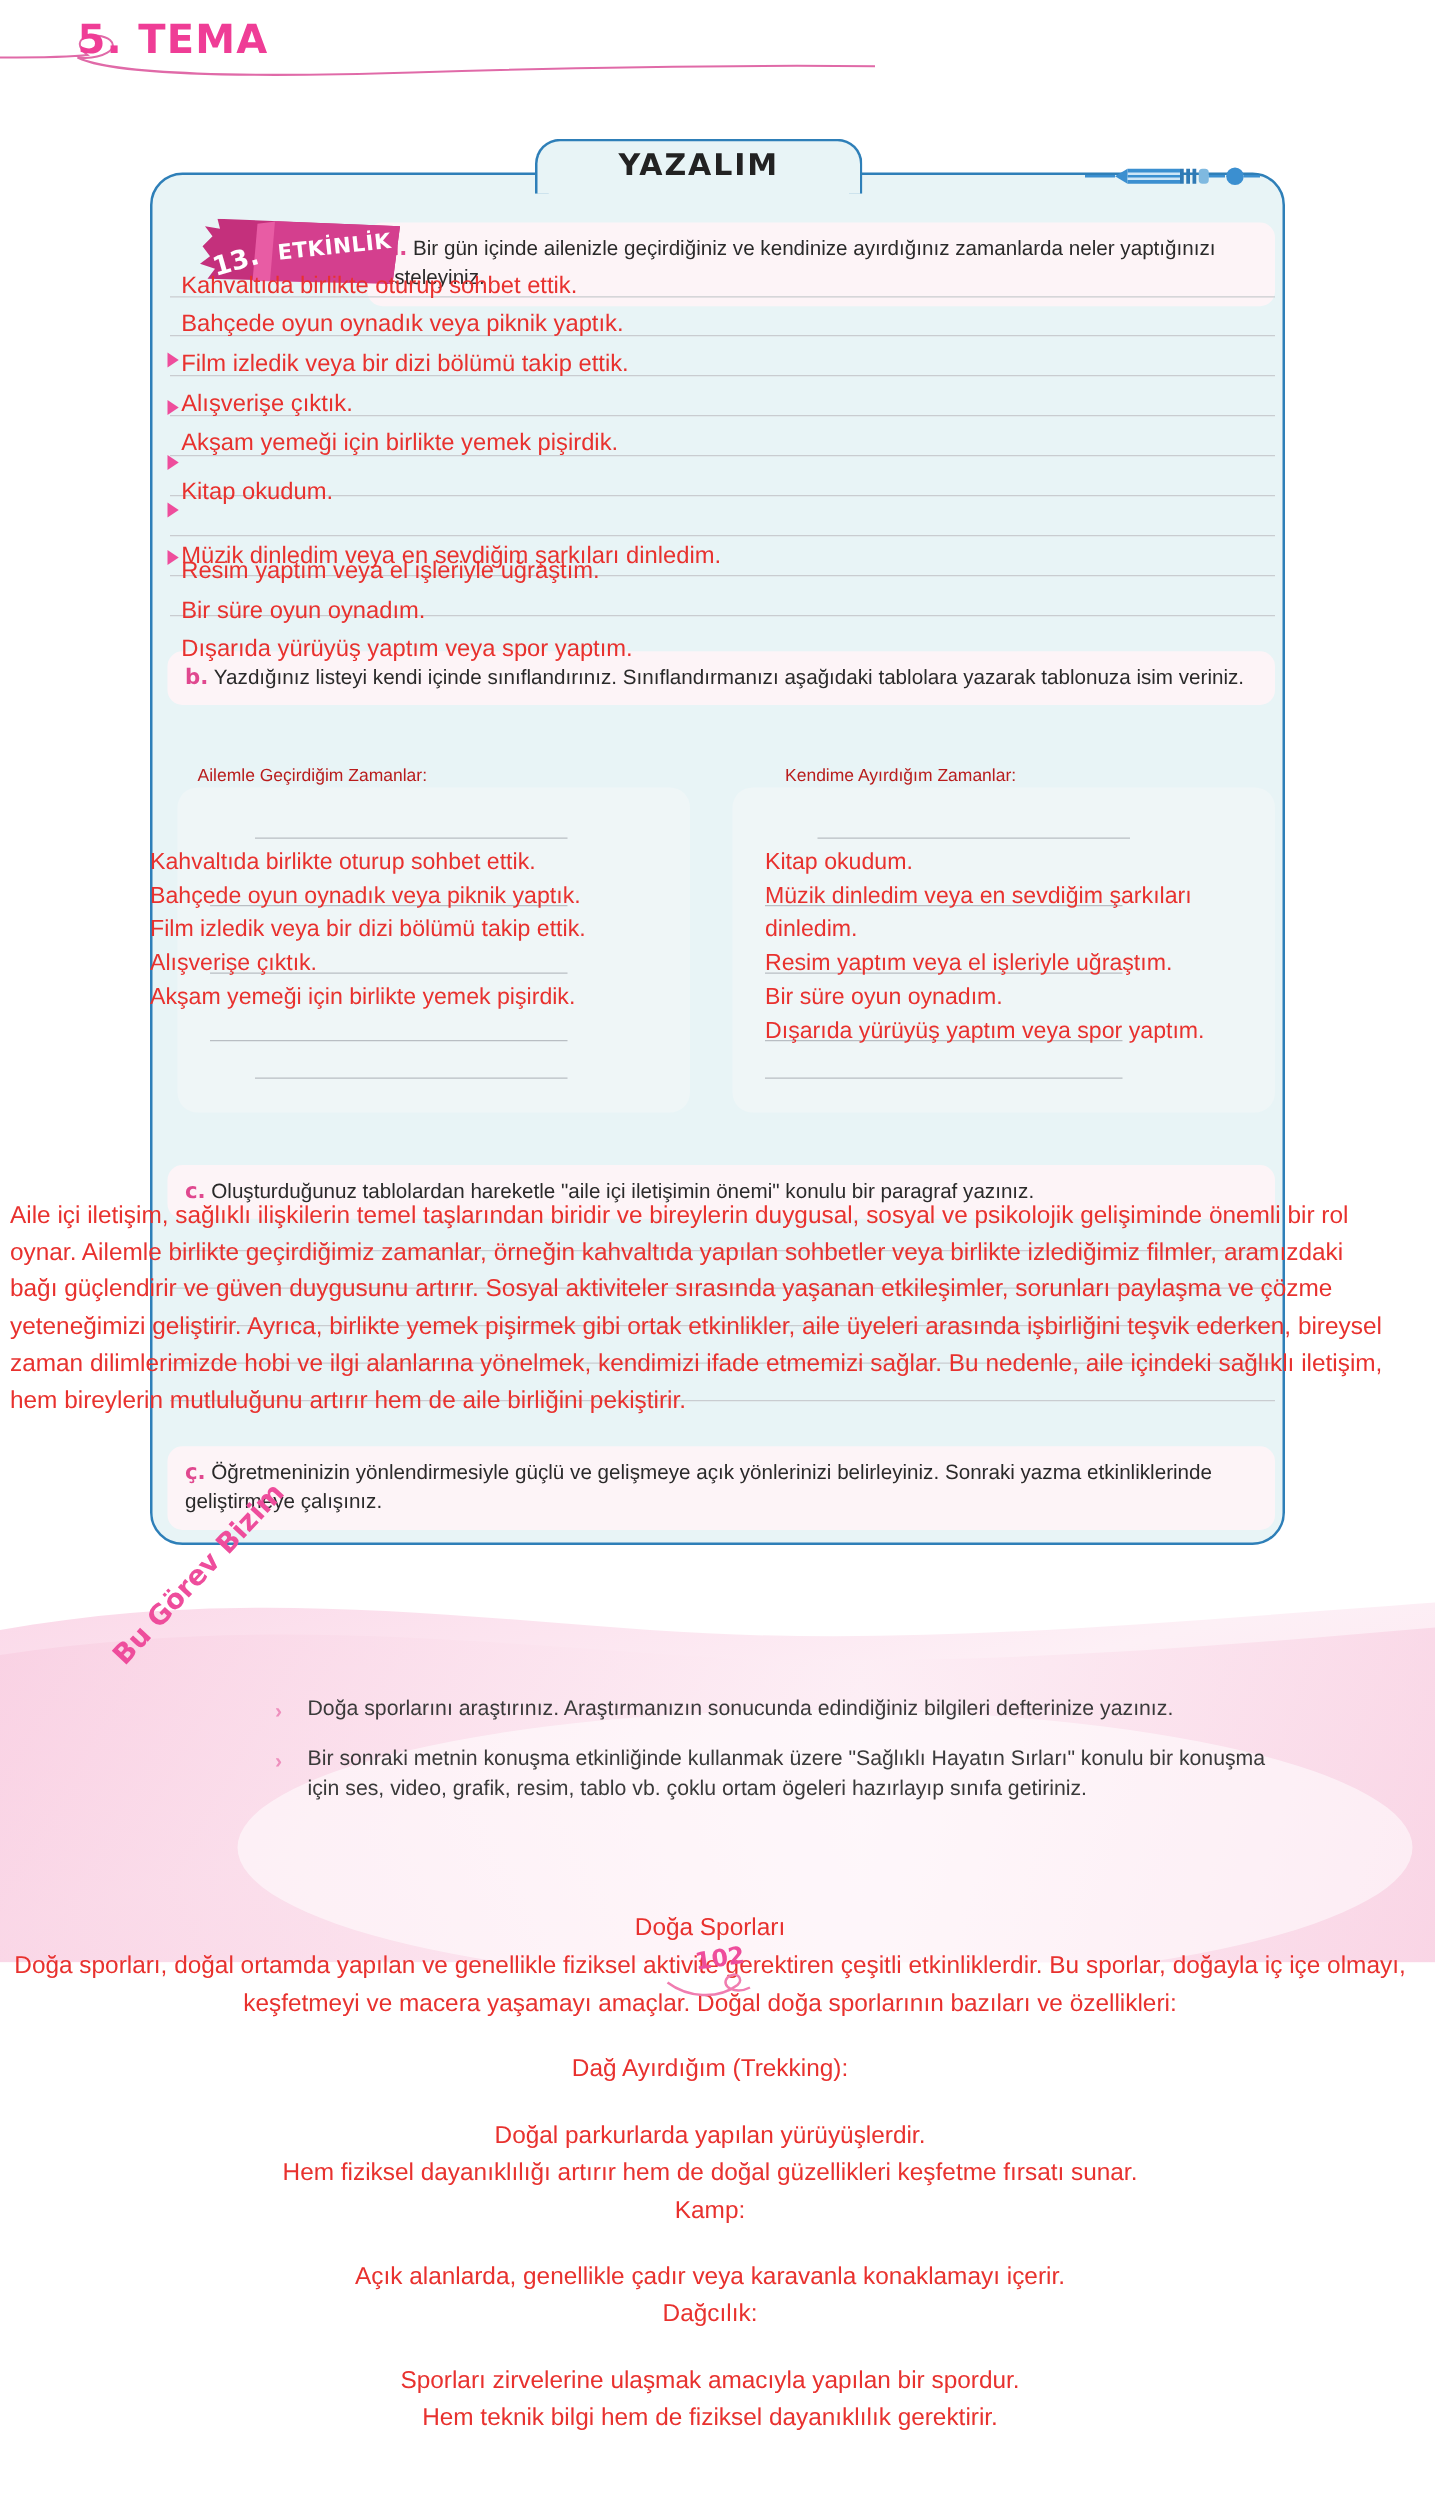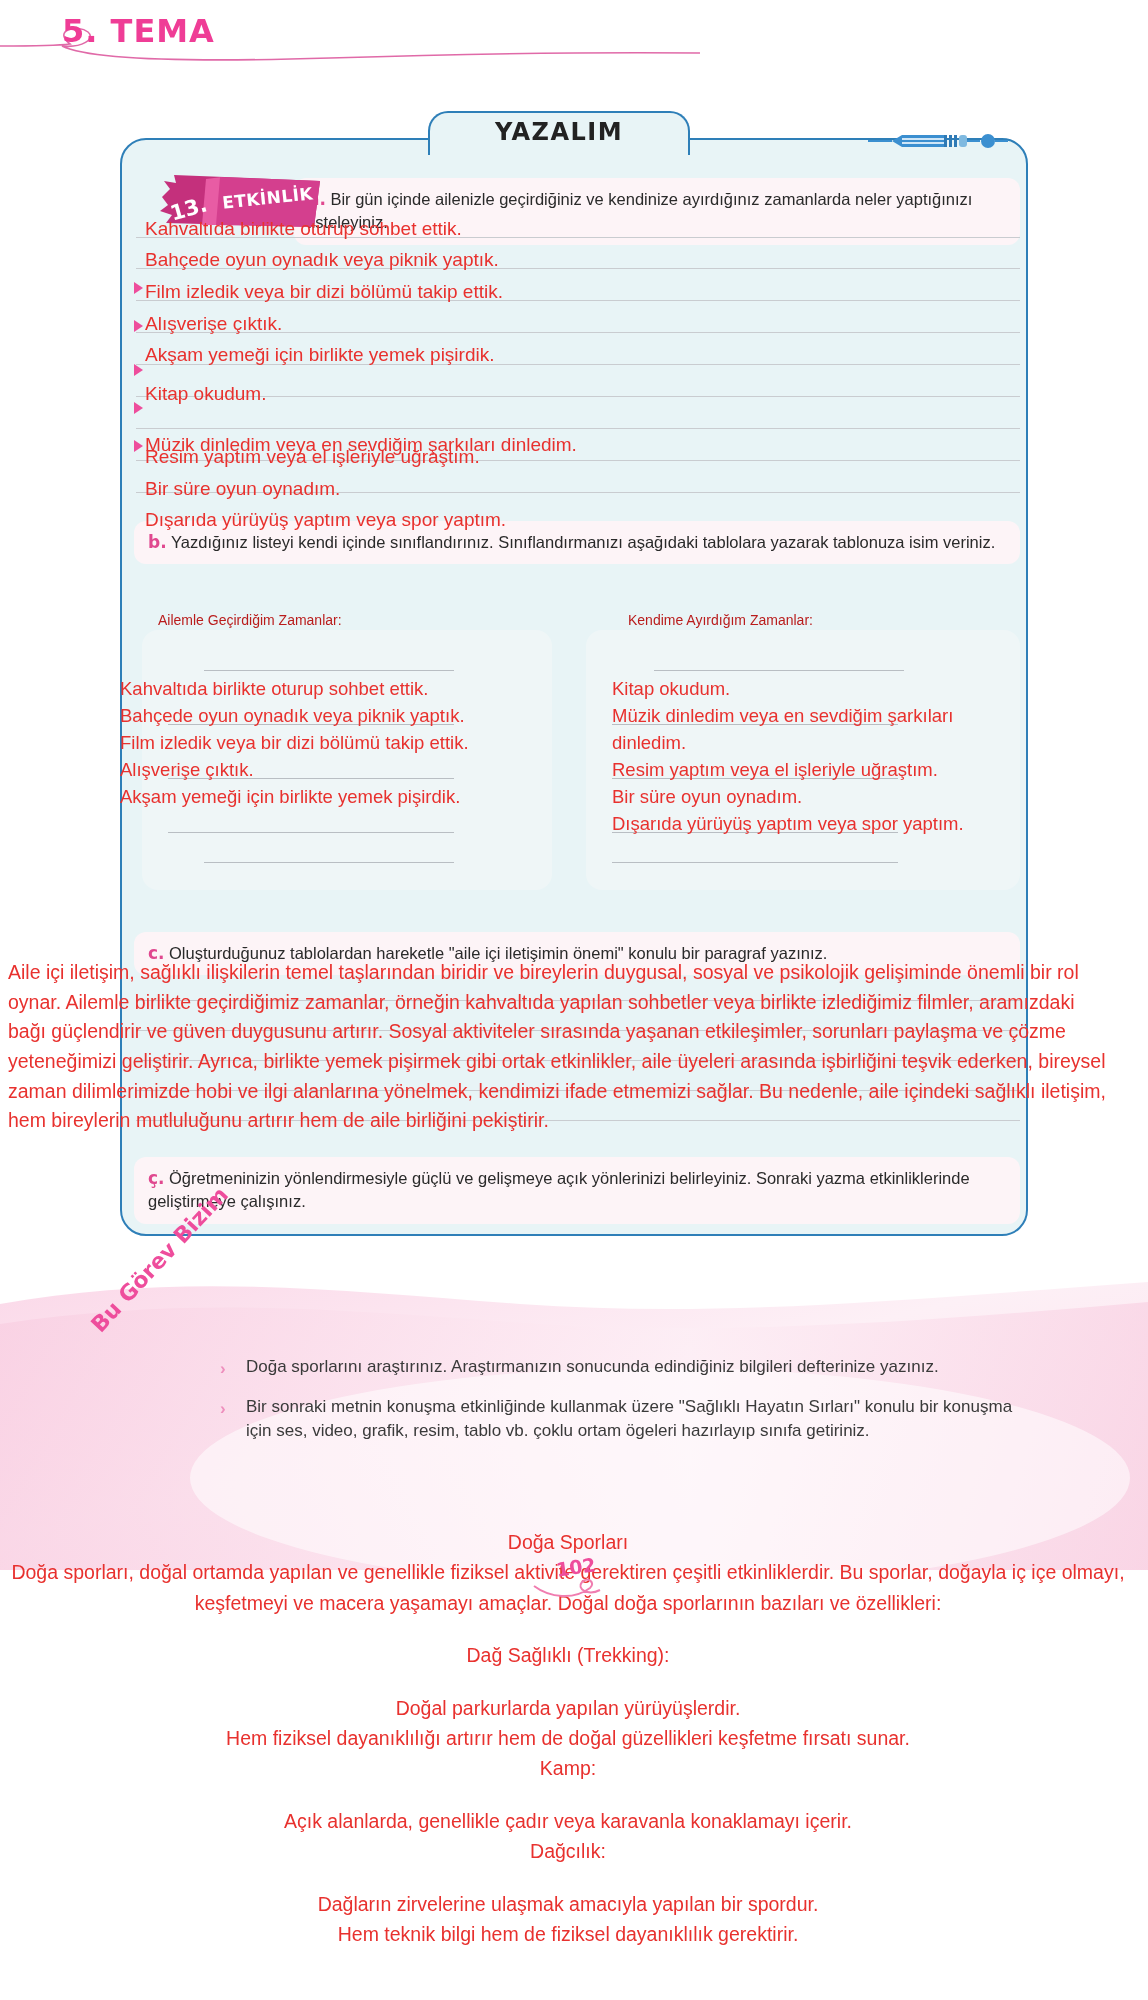--- a/index.html
+++ b/index.html
@@ -335,29 +335,29 @@
   <div class="gorev-item">
     <span class="gorev-chev">›</span>
     <span class="gorev-text">Bir sonraki metnin konuşma etkinliğinde kullanmak üzere "Sağlıklı Hayatın Sırları" konulu bir konuşma için ses, video, grafik, resim, tablo vb. çoklu ortam ögeleri hazırlayıp sınıfa getiriniz.</span>
   </div>
 </div>
 
 <div class="bottom-text">
   <div class="bt-line">Doğa Sporları</div>
   <div class="bt-line">Doğa sporları, doğal ortamda yapılan ve genellikle fiziksel aktivite gerektiren çeşitli etkinliklerdir. Bu sporlar, doğayla iç içe olmayı, keşfetmeyi ve macera yaşamayı amaçlar. Doğal doğa sporlarının bazıları ve özellikleri:</div>
   <div class="bt-gap"></div>
-  <div class="bt-line">Dağ Sağlıklı (Trekking):</div>
+  <div class="bt-line">Dağ Ayırdığım (Trekking):</div>
   <div class="bt-gap"></div>
   <div class="bt-line">Doğal parkurlarda yapılan yürüyüşlerdir.</div>
   <div class="bt-line">Hem fiziksel dayanıklılığı artırır hem de doğal güzellikleri keşfetme fırsatı sunar.</div>
   <div class="bt-line">Kamp:</div>
   <div class="bt-gap"></div>
   <div class="bt-line">Açık alanlarda, genellikle çadır veya karavanla konaklamayı içerir.</div>
   <div class="bt-line">Dağcılık:</div>
   <div class="bt-gap"></div>
-  <div class="bt-line">Dağların zirvelerine ulaşmak amacıyla yapılan bir spordur.</div>
+  <div class="bt-line">Sporları zirvelerine ulaşmak amacıyla yapılan bir spordur.</div>
   <div class="bt-line">Hem teknik bilgi hem de fiziksel dayanıklılık gerektirir.</div>
 </div>
 
 <svg class="page-num-swirl" width="90" height="30" viewBox="0 0 90 30">
   <path d="M4 14 C 20 26, 44 28, 60 16 C 66 11, 58 4, 52 10 C 46 17, 58 24, 70 18" fill="none" stroke="#f07db0" stroke-width="2"></path>
 </svg>
 <div class="page-num">102</div>
 
 </body></html>

